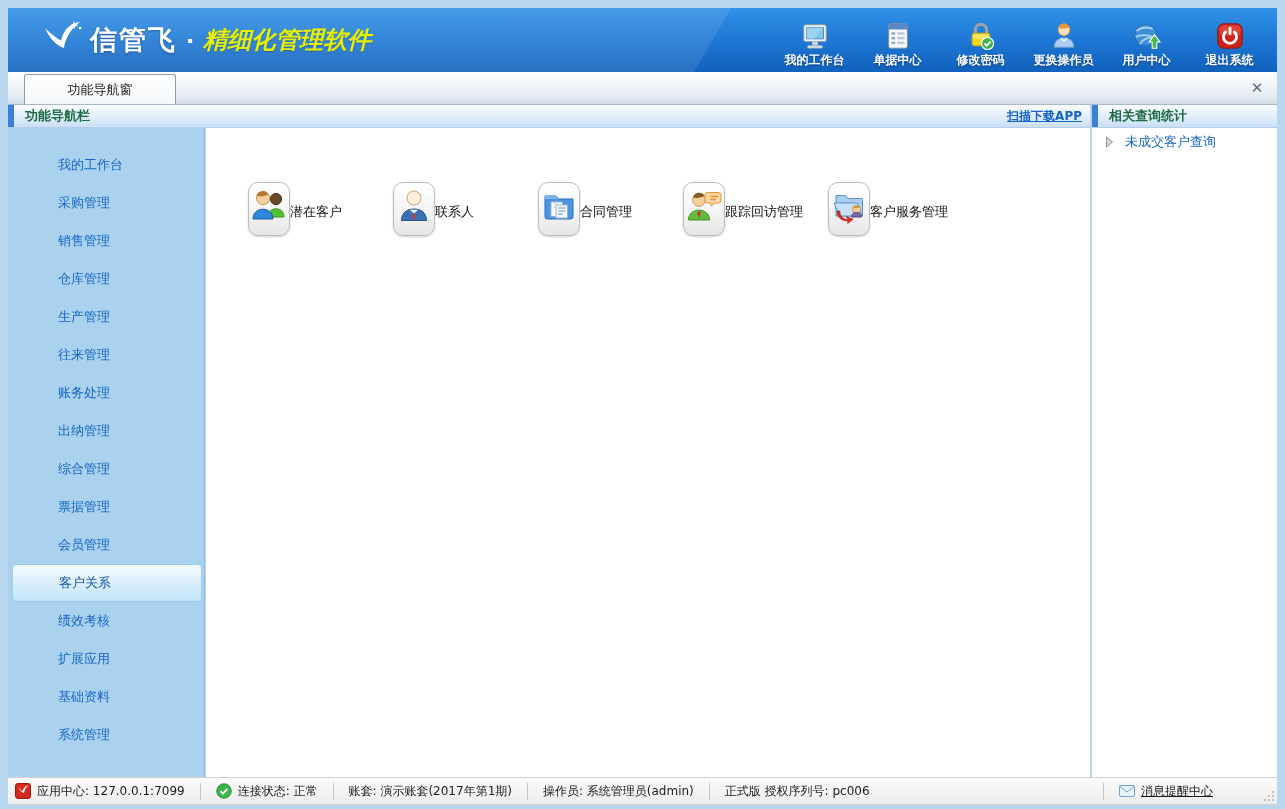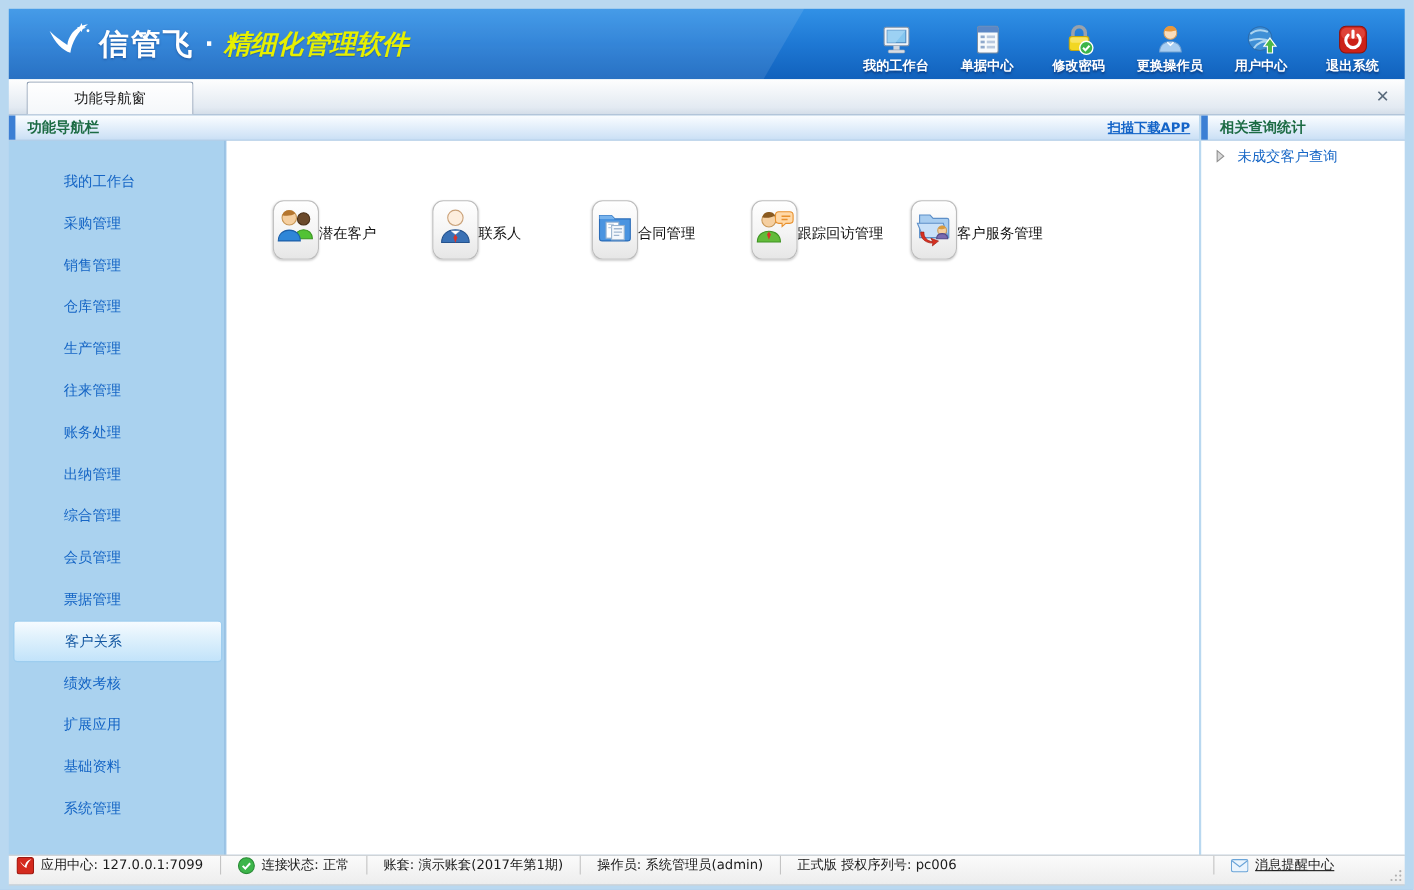--- a/index.html
+++ b/index.html
@@ -73,21 +73,21 @@
   
   .statspanel{position:absolute;left:1092px;top:128px;width:185px;height:649px;background:#fff;
     padding-top:0;overflow:hidden;}
   .stat-item{display:flex;align-items:center;height:28px;padding-left:13px;font-size:13px;
     color:var(--sidebar-link-blue);cursor:pointer;white-space:nowrap;}
   .stat-item .icon-slot{width:9px;height:12px;margin-right:11px;display:inline-flex;flex:none;}
 
   
   .statusbar{position:absolute;left:8px;top:777px;right:8px;height:28px;
     background:linear-gradient(180deg,#fbfbfb,#ededed);border-top:1px solid #d2d2d2;
-    border-bottom:1px solid #cfcfcf;display:flex;align-items:flex-start;font-size:12px;color:#1a1a1a;}
+    border-bottom:1px solid #cfcfcf;display:flex;align-items:center;font-size:12px;color:#1a1a1a;}
   .sb-sec{display:flex;align-items:center;padding:0 15px;height:17px;border-left:1px solid #c4c4c4;white-space:nowrap;}
   .sb-sec:first-child{border-left:none;padding-left:7px;}
   .sb-icon{width:16px;height:16px;margin-right:6px;display:inline-flex;flex:none;}
   .sb-icon svg{width:16px;height:16px;}
   .sb-right{margin-left:auto;display:flex;align-items:center;border-left:1px solid #c4c4c4;
     padding:0 64px 0 15px;height:17px;white-space:nowrap;}
   .sb-link{text-decoration:underline;color:#1a1a1a;cursor:pointer;}
   .grip{position:absolute;right:2px;bottom:2px;width:12px;height:12px;}
 </style>
 </head>
@@ -239,25 +239,25 @@
 
       <div class="side-item">
         <span>出纳管理</span>
       </div>
 
       <div class="side-item">
         <span>综合管理</span>
       </div>
 
       <div class="side-item">
+        <span>票据管理</span>
+      </div>
+
+      <div class="side-item">
         <span>会员管理</span>
-      </div>
-
-      <div class="side-item">
-        <span>票据管理</span>
       </div>
 
       <div class="side-item selected">
         <span>客户关系</span>
       </div>
 
       <div class="side-item">
         <span>绩效考核</span>
       </div>
 

